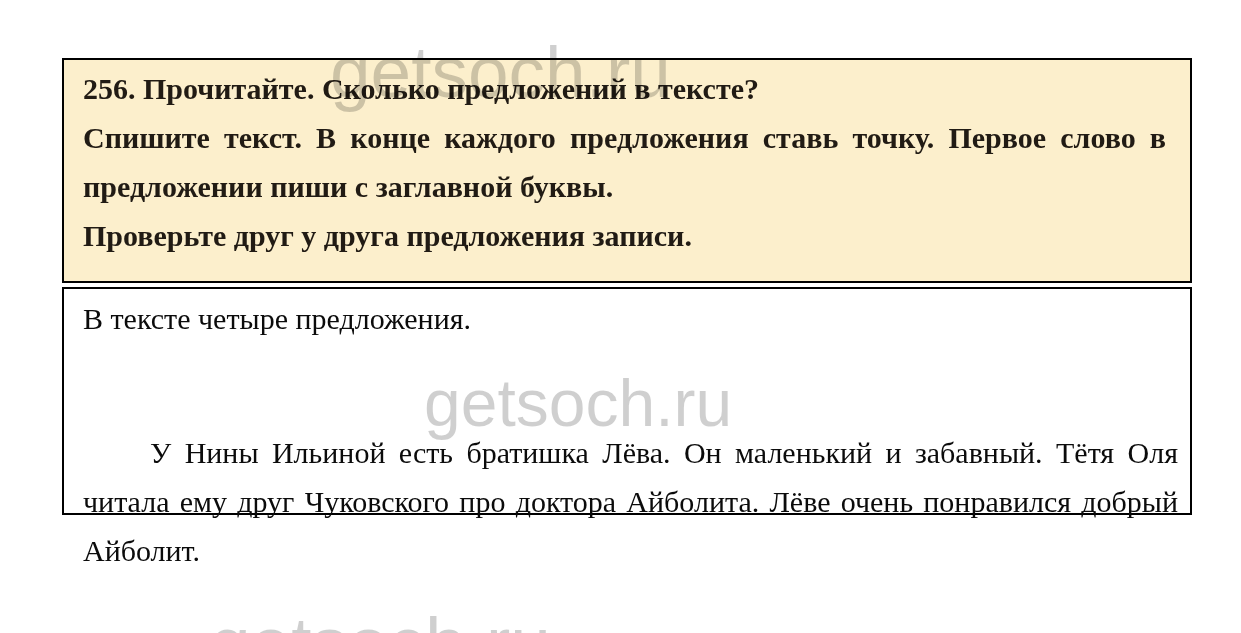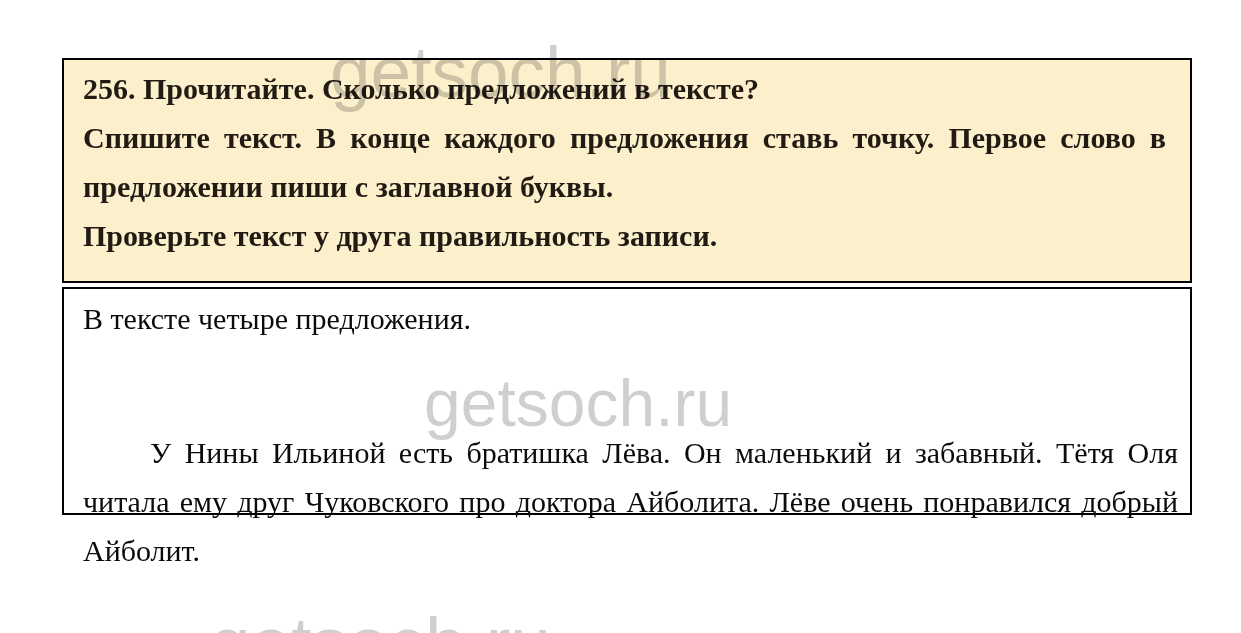--- a/index.html
+++ b/index.html
@@ -73,21 +73,21 @@
 <div class="wm wm-bottom">getsoch.ru</div>
 
 <div class="box task-box">
 
   <div class="line">256. Прочитайте. Сколько предложений в тексте?</div>
 
   <div class="line-justify">Спишите текст. В конце каждого предложения ставь точку. Первое слово в</div>
 
   <div class="line">предложении пиши с заглавной буквы.</div>
 
-  <div class="line">Проверьте текст у друга правильность записи.</div>
+  <div class="line">Проверьте друг у друга предложения записи.</div>
 </div>
 
 <div class="box answer-box">
 
   <div class="line">В тексте четыре предложения.</div>
 
   <div class="answer-paragraph">
 
     <div class="line-justify indent-first">У Нины Ильиной есть братишка Лёва. Он маленький и забавный. Тётя Оля</div>
 

